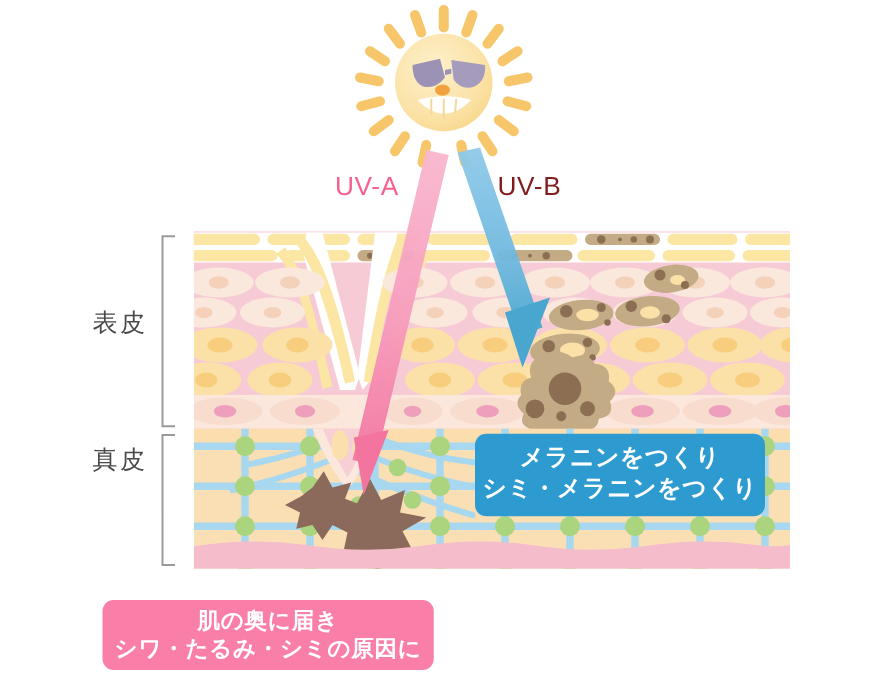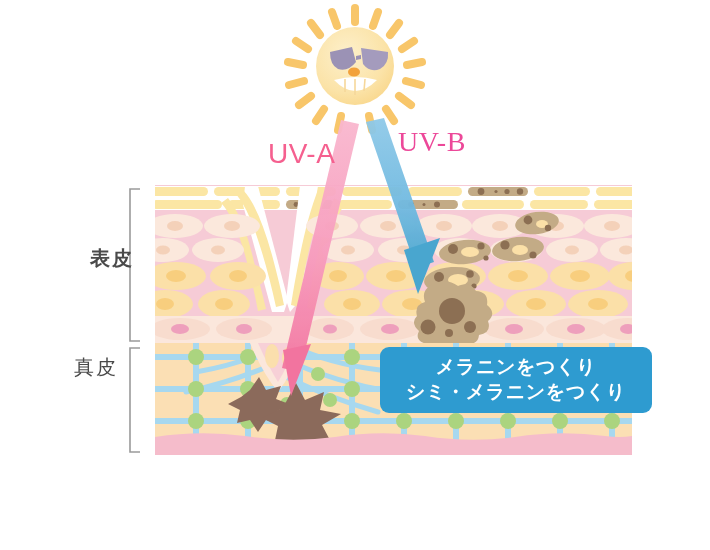--- a/index.html
+++ b/index.html
@@ -24,50 +24,50 @@
     position: absolute;
     top: 0;
     left: 0;
   }
   .lbl {
     position: absolute;
     white-space: pre;
     pointer-events: none;
   }
   .uv-label {
-    font-size: 28px;
+    font-size: 21px;
     letter-spacing: 0.5px;
     text-align: center;
   }
   .uva-label { color: #F5608F; left: 268px; top: 138px; }
-  .uvb-label { color: #ec4899; left: 398px; top: 126px; font-family: Liberation Serif, serif; }
+  .uvb-label { color: #7f1d1d; left: 398px; top: 138px; }
   .layer-label {
     font-size: 20px;
     color: #4a4a4a;
     letter-spacing: 2px;
   }
-  .layer-epidermis { left: 90px; top: 245px; font-weight: bold; }
+  .layer-epidermis { left: 74px; top: 245px; }
   .layer-dermis { left: 74px; top: 354px; }
   .callout {
     position: absolute;
     border-radius: 9px;
     color: #ffffff;
     text-align: center;
     display: flex;
     flex-direction: column;
     justify-content: center;
     align-items: center;
     line-height: 1.30;
     letter-spacing: 0.6px;
     font-weight: 700;
   }
   .callout span { display: block; white-space: pre; }
   #callout-blue {
     left: 380px; top: 347px;
-    width: 272px; height: 66px;
+    width: 232px; height: 66px;
     background: #2E9BD0;
     font-size: 19px;
   }
   #callout-pink {
     left: 82px; top: 480px;
     width: 265px; height: 56px;
     background: #FA7FA8;
     font-size: 18px;
   }
 </style>
@@ -471,14 +471,18 @@
   <div class="lbl uv-label uvb-label">UV-B</div>
 
   <div class="lbl layer-label layer-epidermis">表皮</div>
   <div class="lbl layer-label layer-dermis">真皮</div>
 
   <div class="callout" id="callout-blue">
     <span>メラニンをつくり</span>
     <span>シミ・メラニンをつくり</span>
   </div>
 
+  <div class="callout" id="callout-pink">
+    <span>肌の奥に届き</span>
+    <span>シワ・たるみ・シミの原因に</span>
+  </div>
 
 </div>
 
 </body></html>

